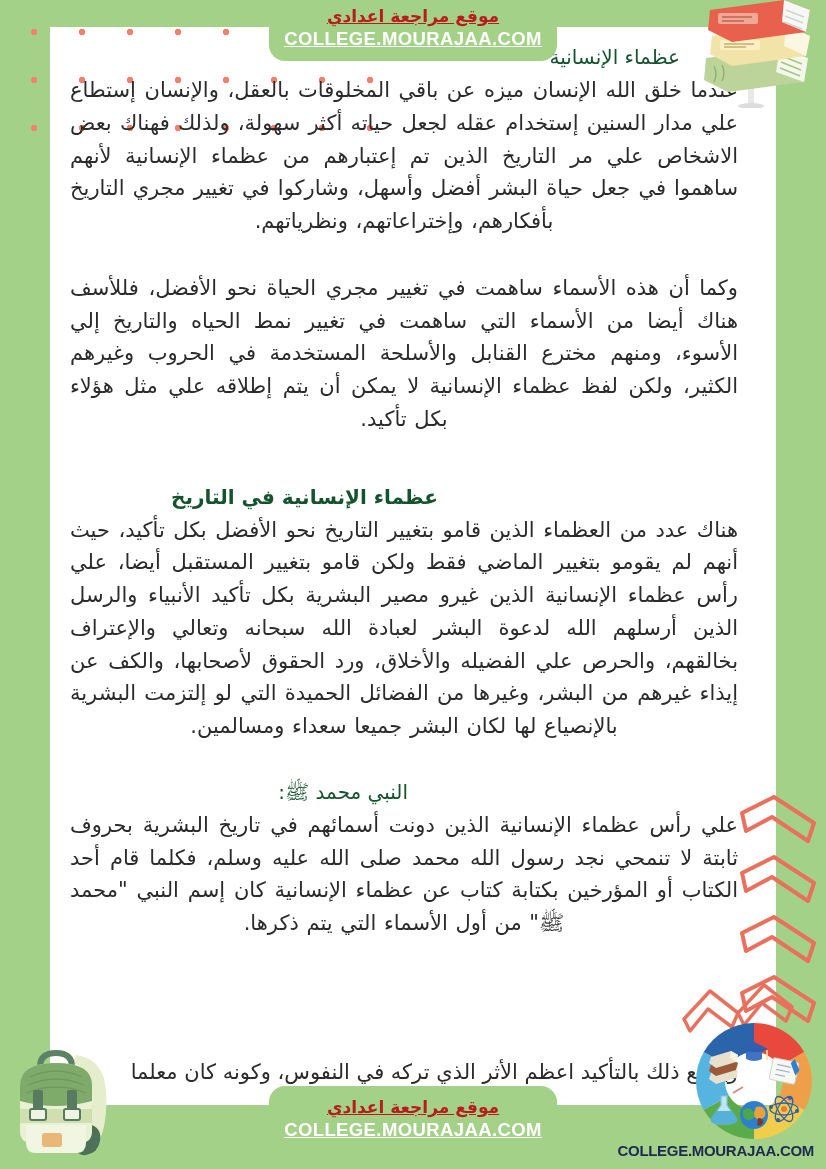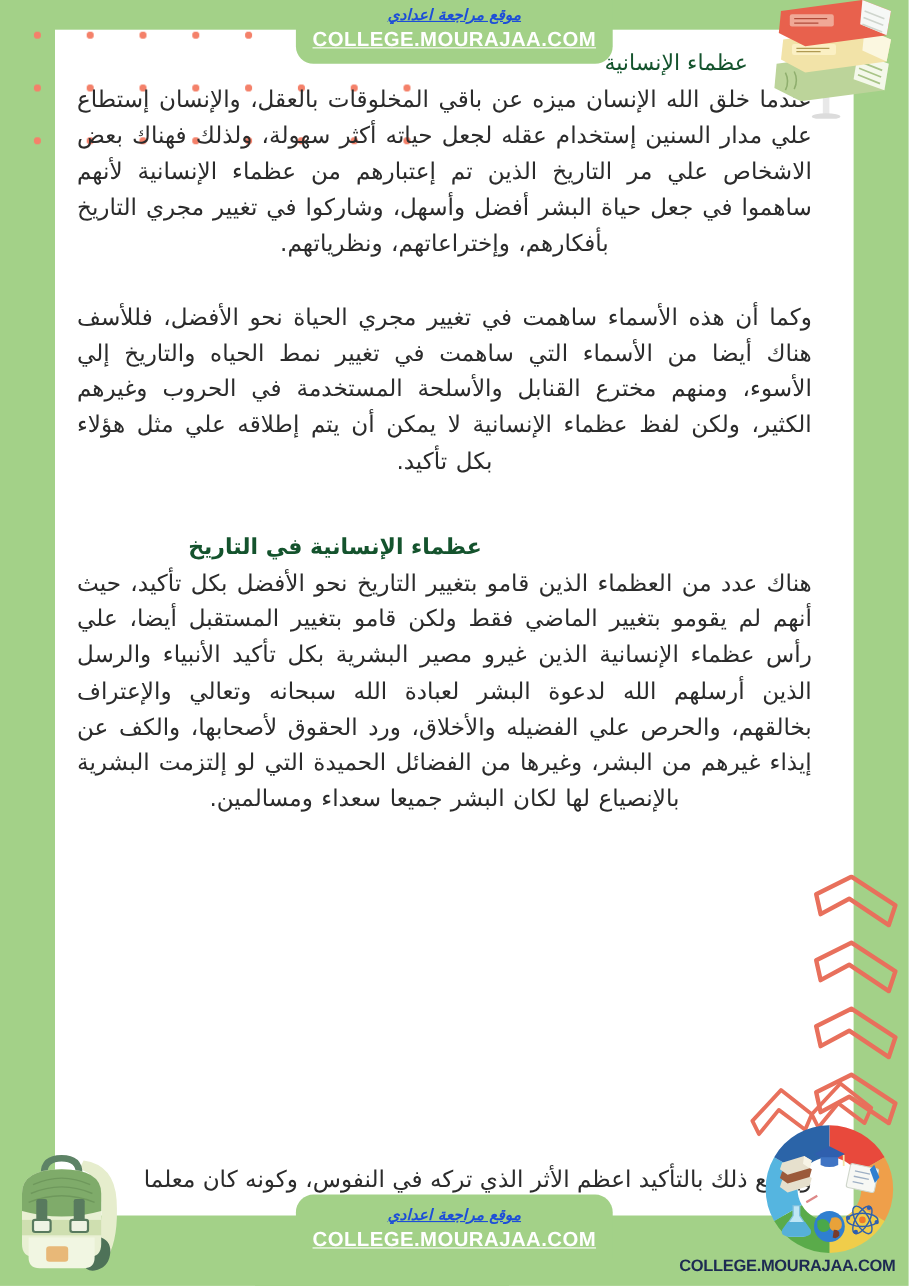--- a/index.html
+++ b/index.html
@@ -66,28 +66,27 @@
   .banner-top {
     top: 0;
     border-radius: 0 0 16px 16px;
   }
   .banner-bottom {
     top: 1086px;
     border-radius: 16px 16px 0 0;
     padding: 11px 10px 6px 10px;
   }
   .banner-ar {
-    color: #1d4ed8;
-    font-size: 14px;
+    color: #b91c1c;
+    font-size: 17px;
     font-weight: bold;
     text-decoration: underline;
     line-height: 1.25;
     letter-spacing: 0px;
     white-space: nowrap;
-    font-style: italic;
   }
   .banner-url {
     color: #ffffff;
     font-size: 18.5px;
     font-weight: bold;
     text-decoration: underline;
     font-family: "Liberation Sans", sans-serif;
     letter-spacing: 0.4px;
     line-height: 1.25;
     direction: ltr;
@@ -226,21 +225,23 @@
   <div class="art-p">وكما أن هذه الأسماء ساهمت في تغيير مجري الحياة نحو الأفضل، فللأسف هناك أيضا من الأسماء التي ساهمت في تغيير نمط الحياه والتاريخ إلي الأسوء، ومنهم مخترع القنابل والأسلحة المستخدمة في الحروب وغيرهم الكثير، ولكن لفظ عظماء الإنسانية لا يمكن أن يتم إطلاقه علي مثل هؤلاء بكل تأكيد.</div>
 
   <div class="gap-lg"></div>
 
   <div class="art-h indent-c">عظماء الإنسانية في التاريخ</div>
 
   <div class="art-p">هناك عدد من العظماء الذين قامو بتغيير التاريخ نحو الأفضل بكل تأكيد، حيث أنهم لم يقومو بتغيير الماضي فقط ولكن قامو بتغيير المستقبل أيضا، علي رأس عظماء الإنسانية الذين غيرو مصير البشرية بكل تأكيد الأنبياء والرسل الذين أرسلهم الله لدعوة البشر لعبادة الله سبحانه وتعالي والإعتراف بخالقهم، والحرص علي الفضيله والأخلاق، ورد الحقوق لأصحابها، والكف عن إيذاء غيرهم من البشر، وغيرها من الفضائل الحميدة التي لو إلتزمت البشرية بالإنصياع لها لكان البشر جميعا سعداء ومسالمين.</div>
 
   <div class="gap-md"></div>
 
-
+  <div class="art-h indent-b">النبي محمد ﷺ:</div>
+
+  <div class="art-p">علي رأس عظماء الإنسانية الذين دونت أسمائهم في تاريخ البشرية بحروف ثابتة لا تنمحي نجد رسول الله محمد صلى الله عليه وسلم، فكلما قام أحد الكتاب أو المؤرخين بكتابة كتاب عن عظماء الإنسانية كان إسم النبي "محمد ﷺ" من أول الأسماء التي يتم ذكرها.</div>
 
   <div class="clip-line">ويرجع ذلك بالتأكيد اعظم الأثر الذي تركه في النفوس، وكونه كان معلما</div>
 </div>
 
 <div class="banner banner-top">
   <div class="banner-ar">موقع مراجعة اعدادي</div>
   <div class="banner-url">COLLEGE.MOURAJAA.COM</div>
 </div>
 
 <div class="banner banner-bottom">

